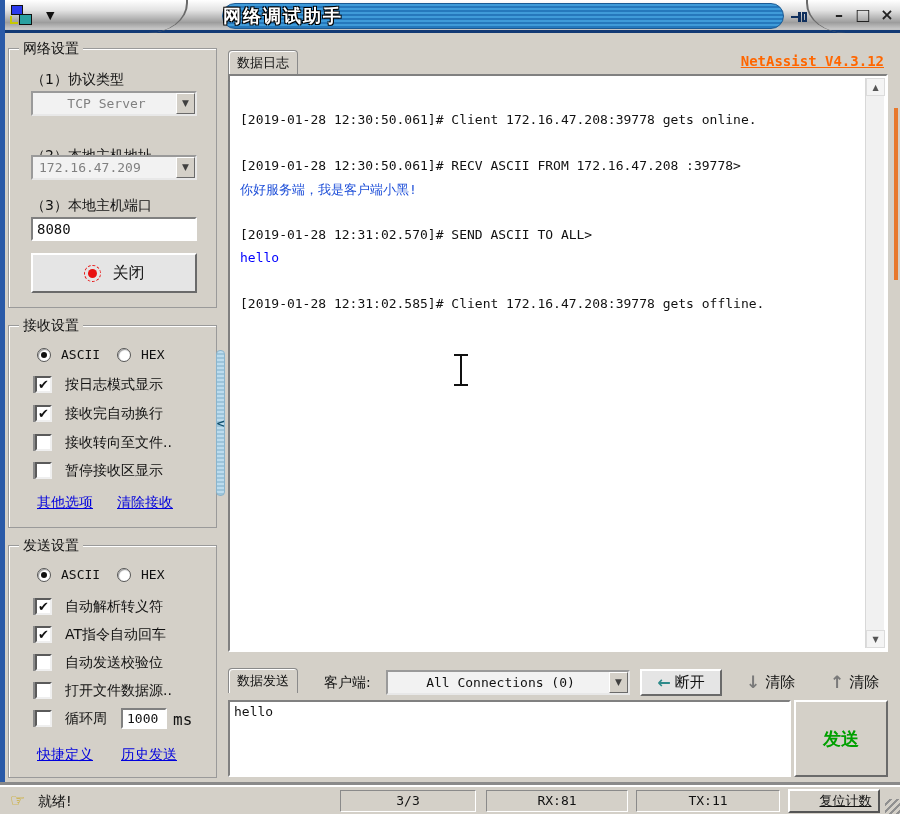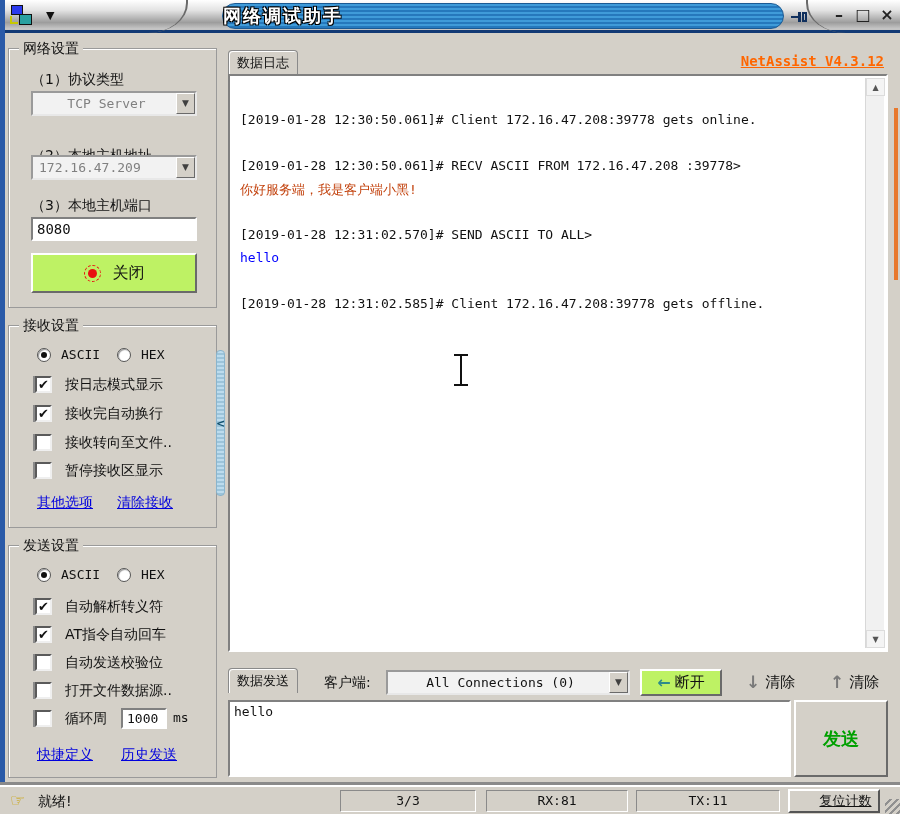--- a/index.html
+++ b/index.html
@@ -36,21 +36,21 @@
   .groupbox { position:absolute; border:1px solid #9a9a9a; box-shadow:inset 1px 1px 0 #fff; }
   .group-label { position:absolute; top:-9px; left:10px; background:#d4d0c8; padding:0 4px; font-size:14px; color:#111; }
   .lbl { position:absolute; font-size:14px; color:#111; white-space:nowrap; }
   .combo { position:absolute; border:2px solid; border-color:#9a9a9a #e8e8e8 #e8e8e8 #9a9a9a; background:#f2f2f2; display:flex; }
   .combo .val { flex:1; font-family:"DejaVu Sans Mono",monospace; font-size:13px; color:#808080; line-height:21px; padding-left:6px; overflow:hidden; white-space:nowrap; }
   .combo .val.center { text-align:center; padding-left:4px; }
   .combo .val.dark { color:#111; }
   .combo .dd { width:19px; background:#d4d0c8; border:1px solid; border-color:#fff #6a6a6a #6a6a6a #fff; font-size:9px; text-align:center; line-height:19px; color:#404040; }
   .tb { position:absolute; border:2px solid; border-color:#808080 #ffffff #ffffff #808080; background:#fff;
     font-family:"DejaVu Sans Mono",monospace; font-size:14px; color:#111; padding-left:4px; }
-  .btn { position:absolute; border:2px solid; border-color:#ffffff #6a6a6a #6a6a6a #ffffff; background:#bef264;
+  .btn { position:absolute; border:2px solid; border-color:#ffffff #6a6a6a #6a6a6a #ffffff; background:#e5e5e5;
     font-size:15px; color:#111; display:flex; align-items:center; justify-content:center; cursor:default; }
   .radio { position:absolute; width:14px; height:14px; border-radius:50%; background:#fff; border:1px solid #555;
     box-shadow:inset 1px 1px 1px #999; }
   .radio.sel::after { content:""; position:absolute; left:3px; top:3px; width:6px; height:6px; border-radius:50%; background:#111; }
   .checkrow { position:absolute; left:0; width:100%; height:24px; }
   .checkbox { position:absolute; left:26px; top:2px; width:17px; height:17px; background:#fff;
     border:2px solid; border-color:#5a5a5a #efefef #efefef #5a5a5a; font-size:13px; font-weight:bold; color:#111;
     text-align:center; line-height:14px; box-shadow:-2px 0 0 #8a8a8a; }
   .checkbox span { visibility:hidden; }
   .checkbox.on span { visibility:visible; }
@@ -66,21 +66,21 @@
   
   .tab { position:absolute; width:70px; height:25px; background:#d4d0c8; border:1px solid #8a8a8a; border-bottom:none;
     border-top-left-radius:4px; border-top-right-radius:4px; box-shadow:inset 1px 1px 0 #fff;
     font-size:13px; color:#111; text-align:center; line-height:24px; }
   .version { position:absolute; right:16px; top:53px; font-size:14px; font-weight:bold; color:#ff6600; text-decoration:underline; font-family:"DejaVu Sans Mono",monospace; }
   .logbox { position:absolute; left:228px; top:74px; width:660px; height:578px;
     border:2px solid; border-color:#808080 #ffffff #ffffff #808080; background:#fff; }
   .logtext { position:absolute; left:2px; top:2px; right:22px; bottom:2px; padding:34px 4px 4px 8px;
     font-family:"DejaVu Sans Mono",monospace; font-size:13px; }
   .logline { height:23px; white-space:pre; overflow:visible; }
-  .c-black { color:#111; } .c-green { color:#c2410c; } .c-blue { color:#0000ff; }
+  .c-black { color:#111; } .c-green { color:#1d4ed8; } .c-blue { color:#0000ff; }
   .vscroll { position:absolute; top:2px; right:2px; bottom:2px; width:19px; background:#f1f1f1; border-left:1px solid #d8d8d8; }
   .sbtn { position:absolute; left:0; width:19px; height:18px; background:#f4f4f4; border:1px solid #dcdcdc;
     font-size:8px; color:#555; text-align:center; line-height:17px; }
   .sbtn.up { top:0; } .sbtn.down { bottom:0; }
   .ibeam { position:absolute; left:452px; top:352px; width:18px; height:36px; }
   .ibeam .v { position:absolute; left:8px; top:2px; width:2px; height:32px; background:#111; }
   .ibeam .h { position:absolute; left:2px; width:14px; height:2px; background:#111; }
   .ibeam .h.t { top:2px; } .ibeam .h.b { bottom:2px; }
 
   
@@ -208,21 +208,21 @@
     <span class="checklabel">自动发送校验位</span>
   </div>
   <div class="checkrow" style="top:134px;">
     <span class="checkbox"><span>✔</span></span>
     <span class="checklabel">打开文件数据源..</span>
   </div>
   <div class="checkrow" style="top:162px;">
     <span class="checkbox"><span>✔</span></span>
     <span class="checklabel">循环周</span>
     <input class="tb" style="left: 112px; top: 0px; width: 46px; height: 21px; font-size: 13px;" value="1000">
-    <span class="checklabel" style="left:164px; font-family:'DejaVu Sans Mono',monospace; font-size:13px;">ms</span>
+    <span class="checklabel" style="left:164px; font-family:'DejaVu Sans Mono',monospace; font-size:16px;">ms</span>
   </div>
   <span class="link" style="left:28px; top:200px;">快捷定义</span>
   <span class="link" style="left:112px; top:200px;">历史发送</span>
 </div>
 
 <div class="splitter">
   <span class="arr">&lt;</span>
 </div>
 
 <div class="tab" style="left:228px; top:50px;">数据日志</div>

